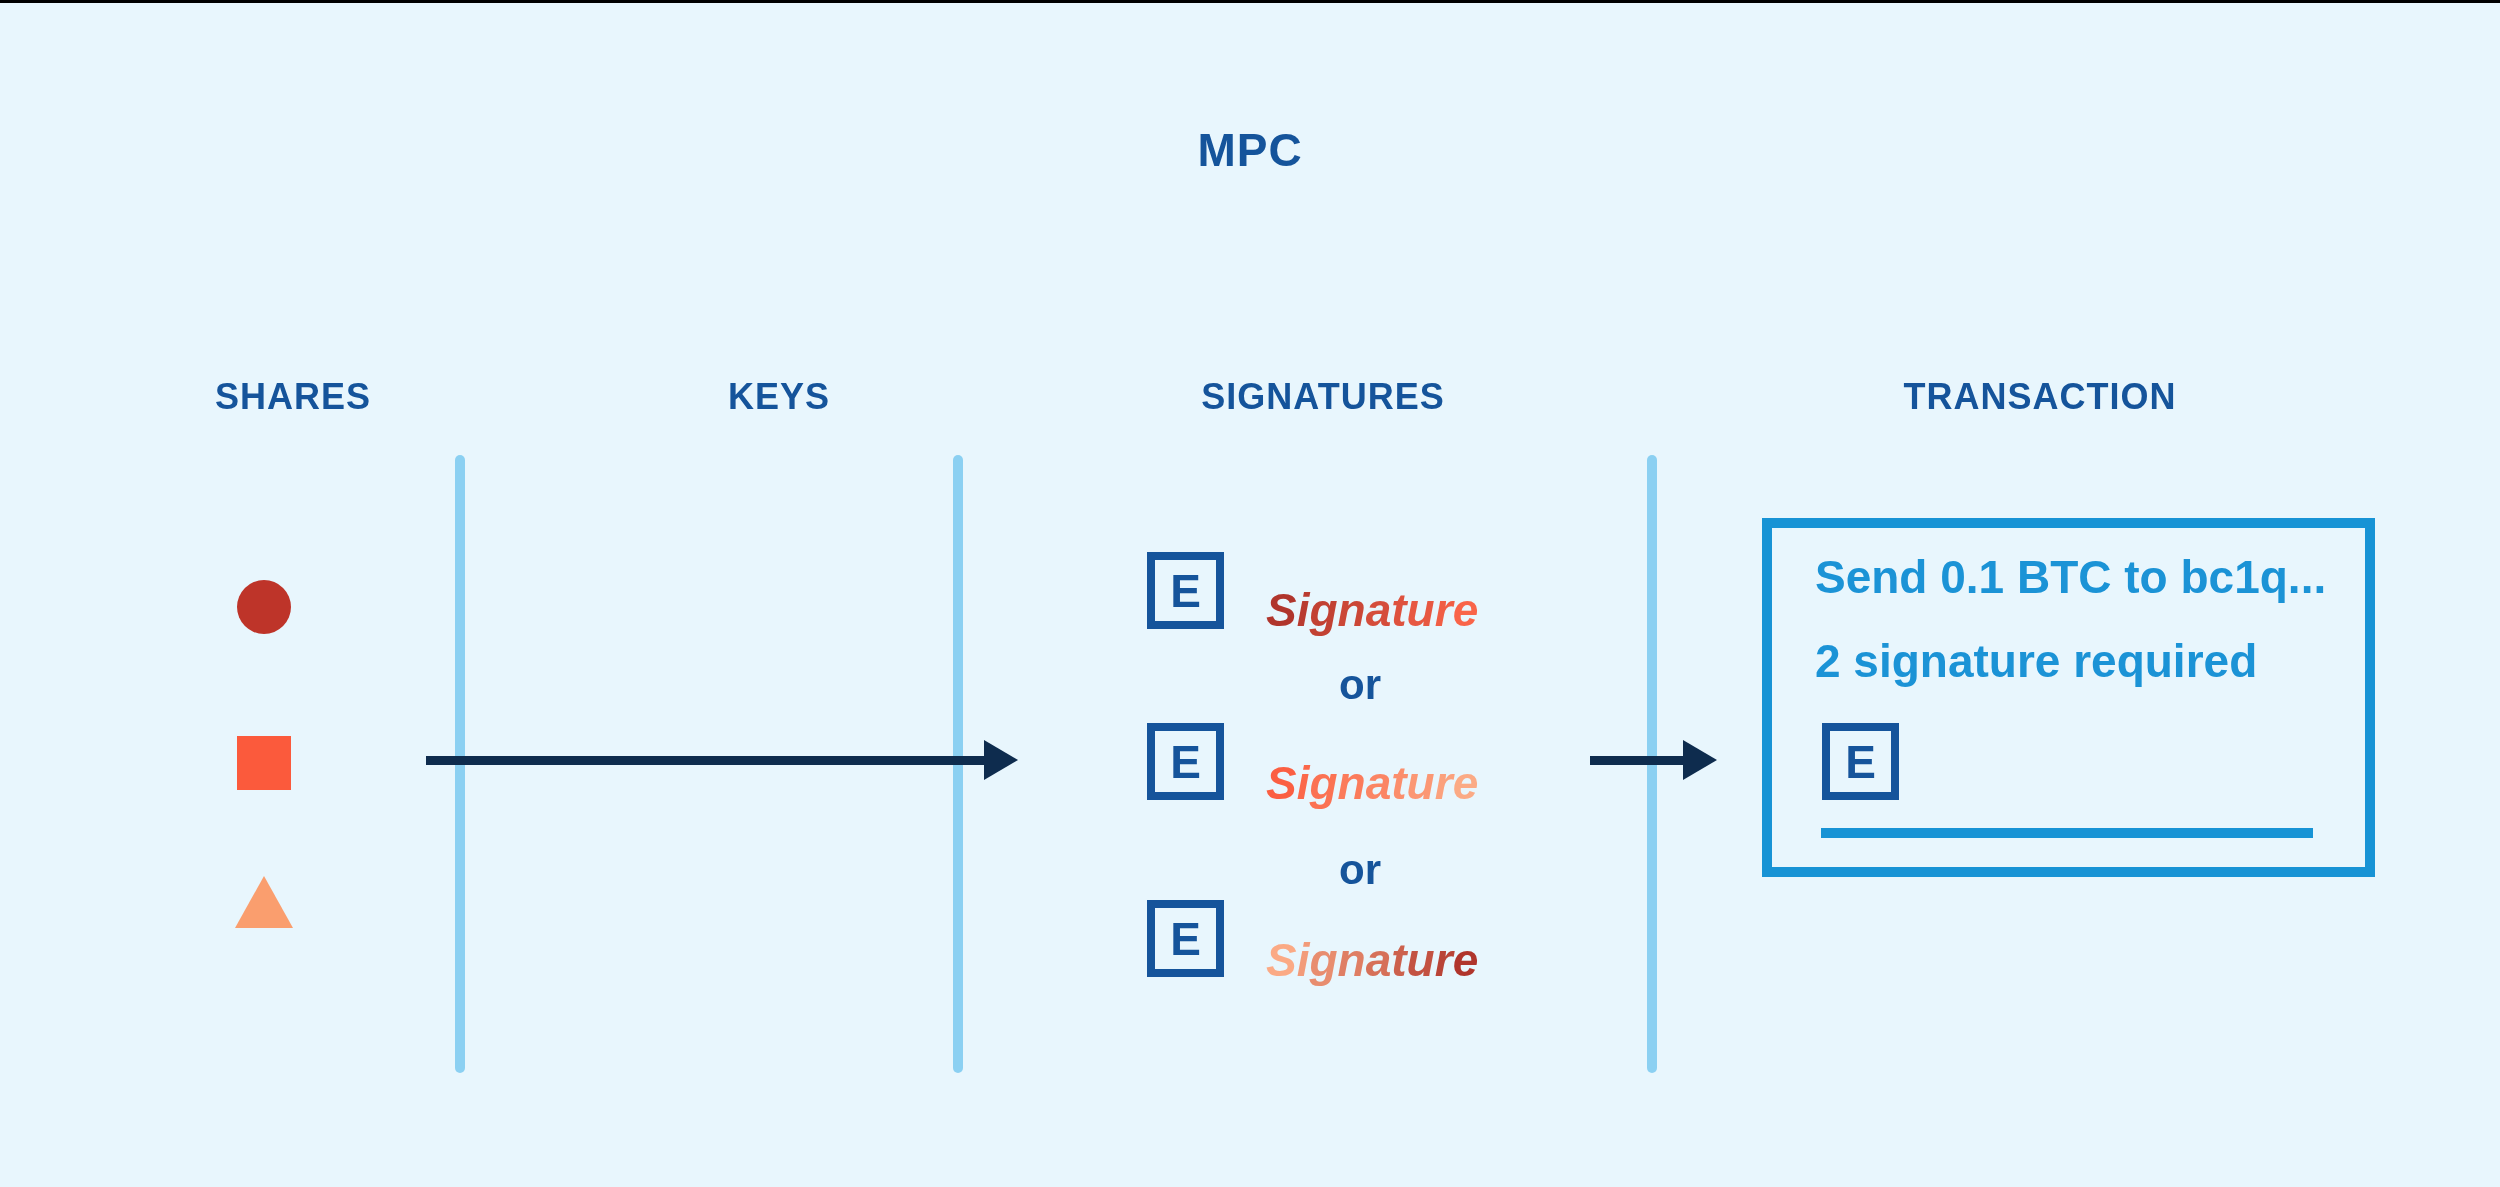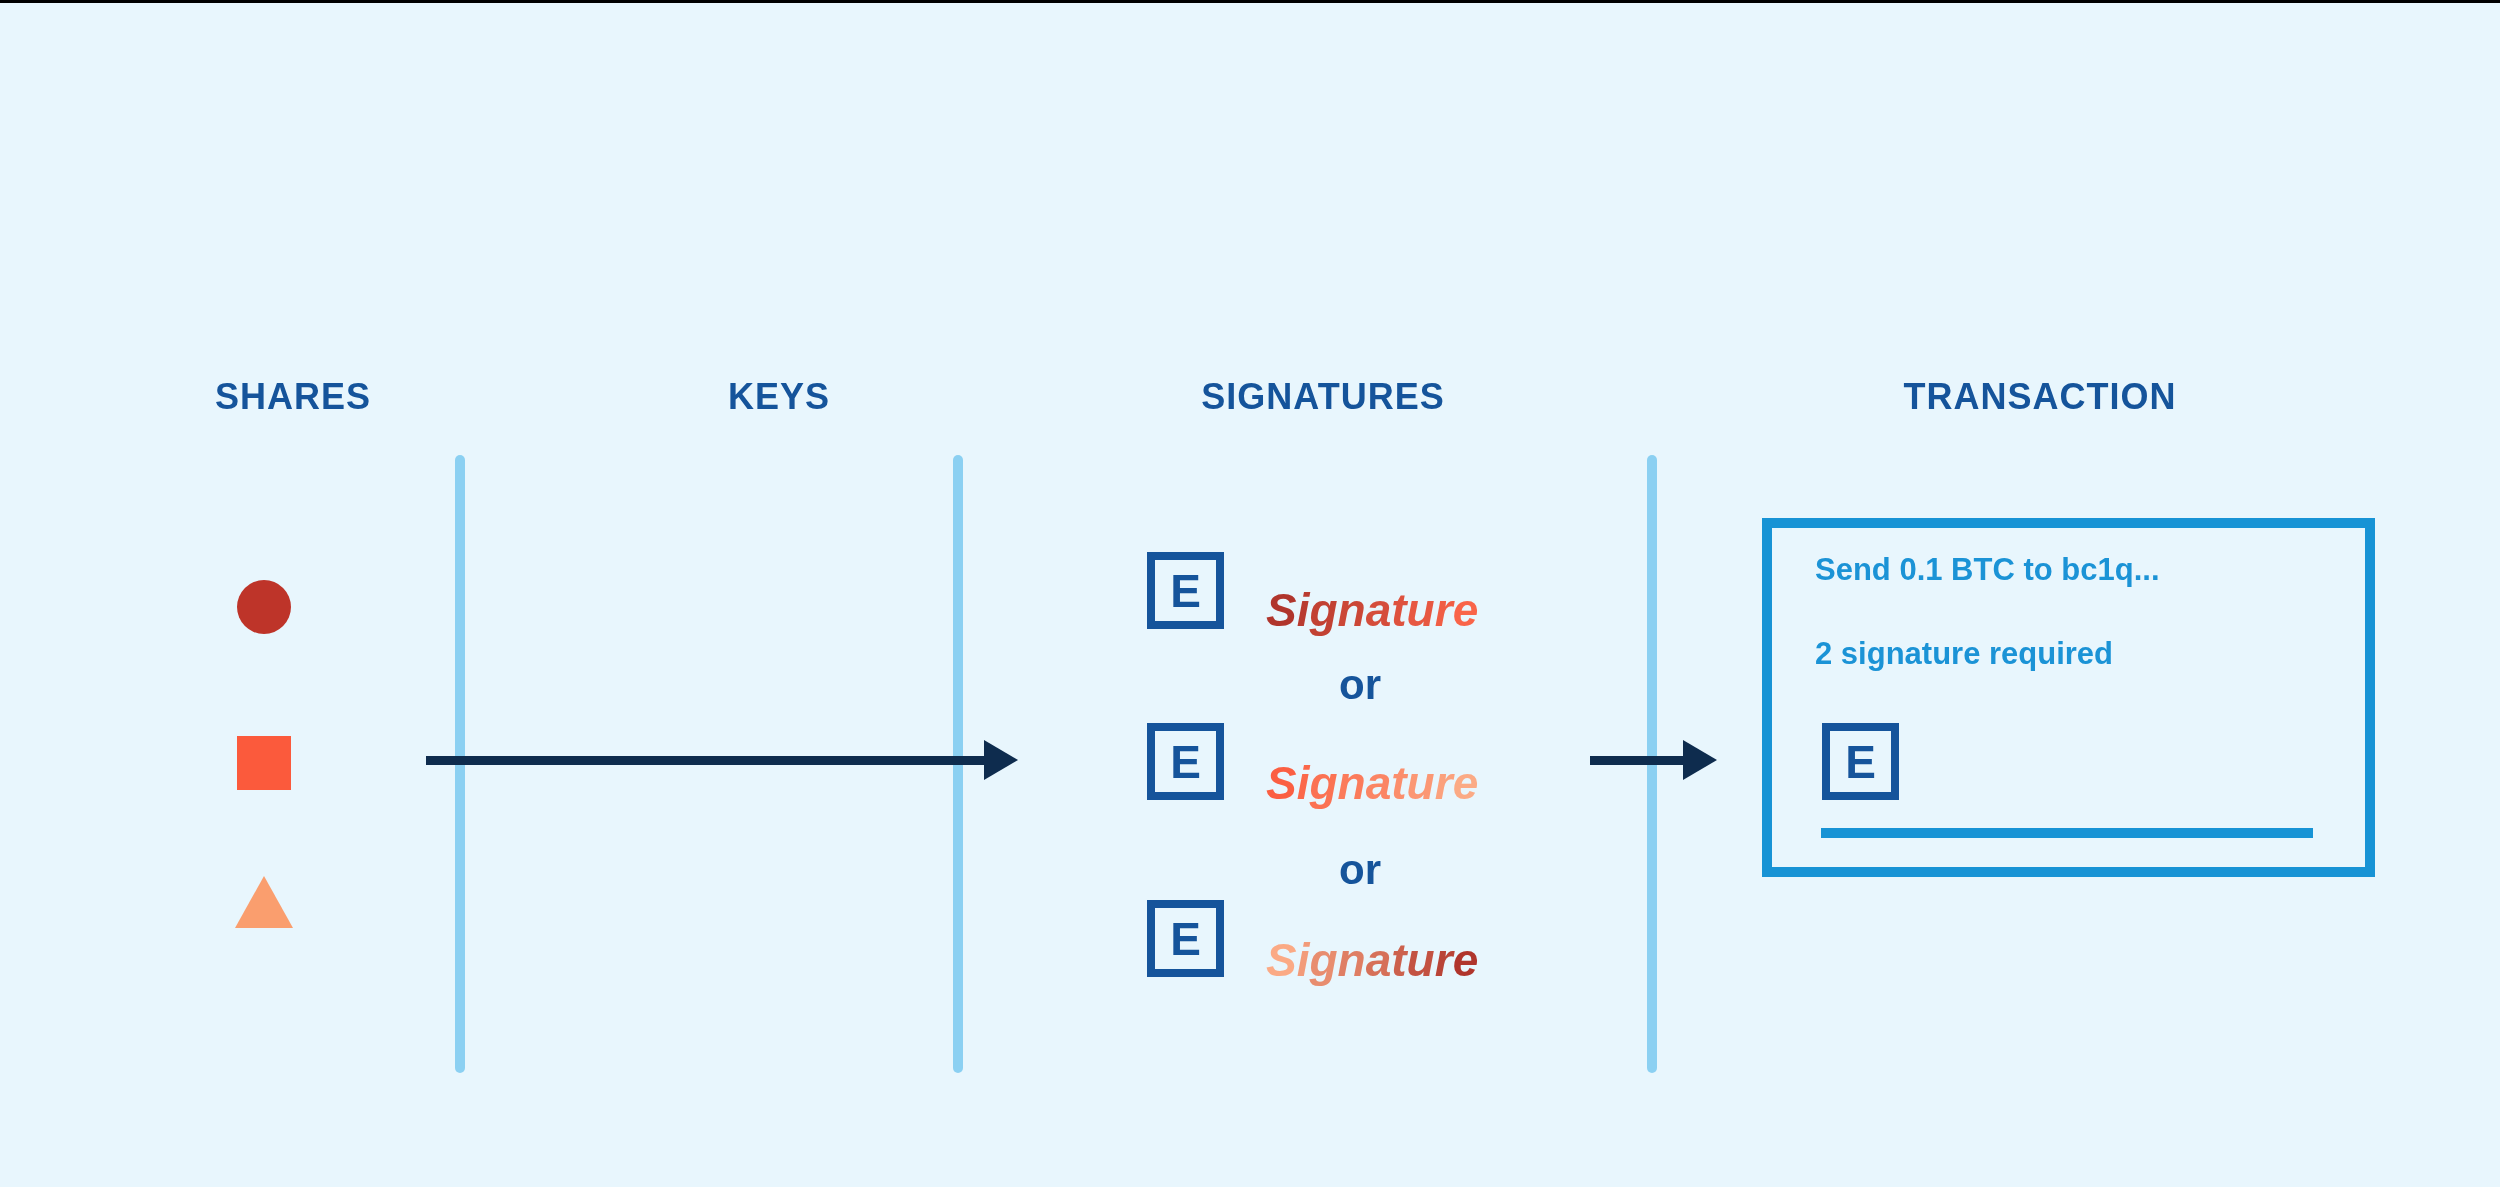--- a/index.html
+++ b/index.html
@@ -73,37 +73,38 @@
     color:var(--dark-blue,#15549b);
   }
   .or-0{top:664px;}
   .or-1{top:849px;}
   .txn-box{
     position:absolute;left:1762px;top:518px;width:613px;height:359px;
     box-sizing:border-box;border:10px solid var(--bright-blue,#1793d5);
   }
   .txn-line1,.txn-line2{
     position:absolute;left:43px;
-    font-size:31px;font-weight:bold;line-height:1;
+    font-size:46px;font-weight:bold;line-height:1;
     color:var(--bright-blue-text,#1b93d6);white-space:nowrap;
   }
   .txn-line1{top:26px;}
   .txn-line2{top:110px;}
   .txn-ebox{left:50px;top:195px;}
   .txn-underline{
     position:absolute;left:49px;top:300px;width:492px;height:10px;
     background:var(--bright-blue,#1793d5);
   }
 </style>
 </head>
 <body>
 
 <div class="canvas">
   <div class="top-edge"></div>
 
+  <div class="title">MPC</div>
 
   <div class="col-header h-shares">SHARES</div>
   <div class="col-header h-keys">KEYS</div>
   <div class="col-header h-signatures">SIGNATURES</div>
   <div class="col-header h-transaction">TRANSACTION</div>
 
   <div class="divider d1"></div>
   <div class="divider d2"></div>
   <div class="divider d3"></div>
 

